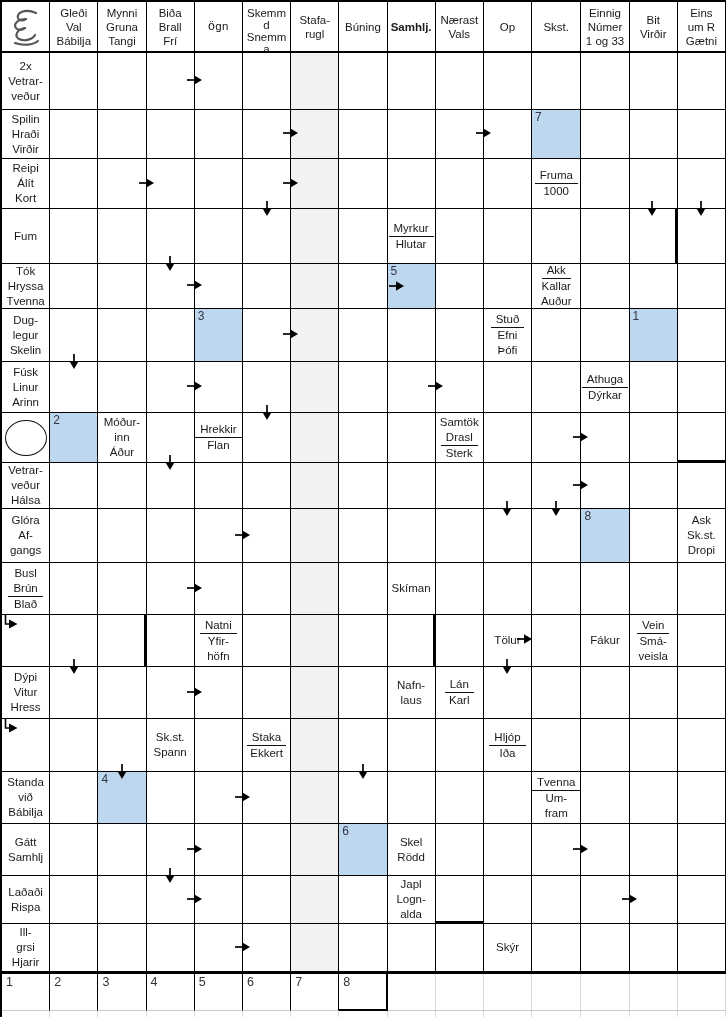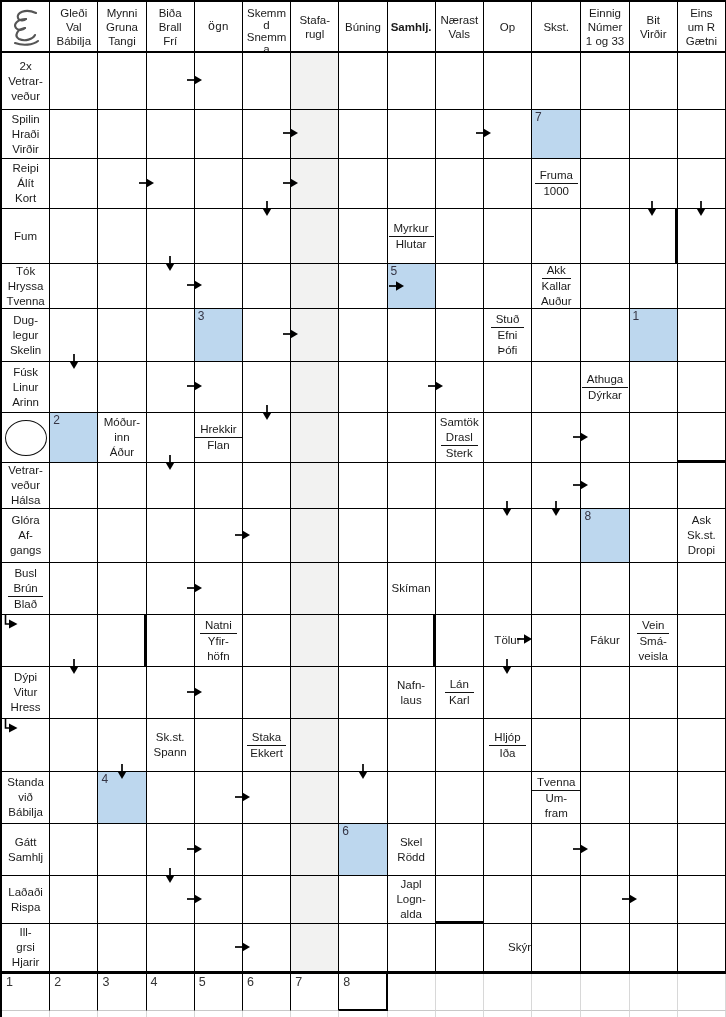--- a/index.html
+++ b/index.html
@@ -695,21 +695,21 @@
         <span class="arrow e"><svg width="16" height="12" viewBox="0 0 16 12">
             <line x1="0" y1="6" x2="8" y2="6" stroke="#000" stroke-width="1.7"></line>
             <polygon points="7,1.3 15,6 7,10.7" fill="#000"></polygon>
           </svg></span>
       </div>
       <div class="cell" style="border-bottom-width: 3px;"></div>
       <div class="cell gray" style="border-bottom-width: 3px;"></div>
       <div class="cell" style="border-bottom-width: 3px;"></div>
       <div class="cell" style="border-bottom-width: 3px;"></div>
       <div class="cell" style="border-bottom-width: 3px;"></div>
-      <div class="cell clue" style="border-bottom-width: 3px; text-align: right;">
+      <div class="cell clue" style="border-bottom-width: 3px;">
         <div class="ln"><span>Skýr</span></div>
       </div>
       <div class="cell" style="border-bottom-width: 3px;"></div>
       <div class="cell" style="border-bottom-width: 3px;"></div>
       <div class="cell" style="border-bottom-width: 3px;"></div>
       <div class="cell" style="border-bottom-width: 3px;"></div>
       <div class="cell" style="border-right-color: rgb(0, 0, 0); border-bottom: 1px solid rgb(201, 201, 201);">
         <div class="numdig">1</div>
       </div>
       <div class="cell" style="border-right-color: rgb(0, 0, 0); border-bottom: 1px solid rgb(201, 201, 201);">

